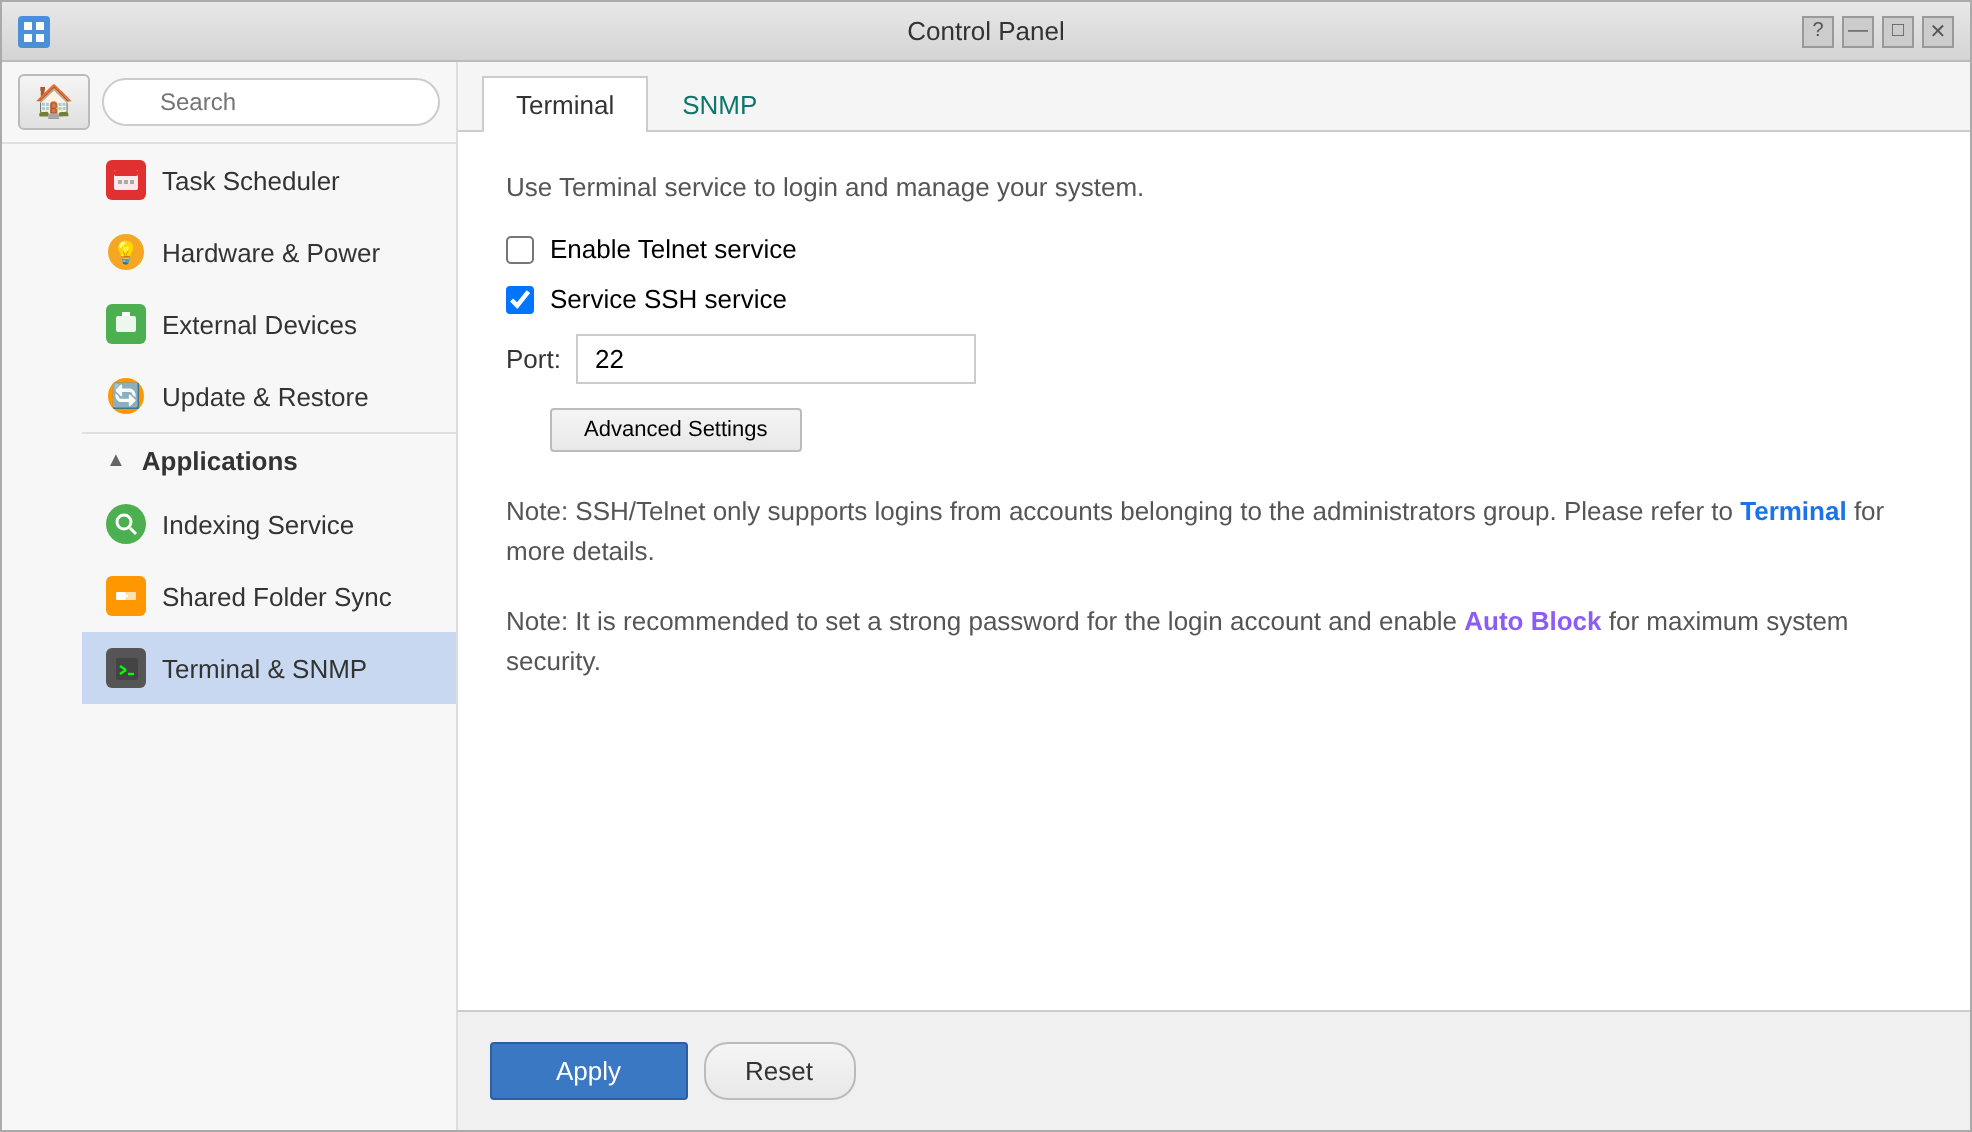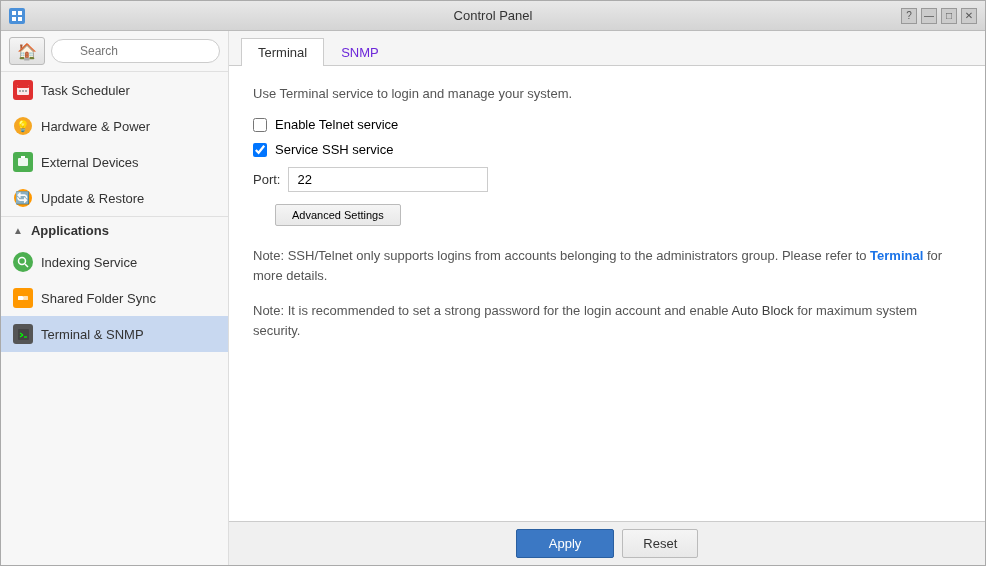--- a/index.html
+++ b/index.html
@@ -158,21 +158,21 @@
       background: #f5f5f5;
       flex-shrink: 0;
     }
 
     .tab {
       padding: 6px 16px;
       cursor: pointer;
       border: 1px solid transparent;
       border-bottom: none;
       font-size: 13px;
-      color: #6d28d9;
+      color: #0f766e;
       background: transparent;
       position: relative;
       top: 1px;
     }
 
     .tab.active {
       background: white;
       border-color: #ccc;
       border-bottom-color: white;
       color: #333;
@@ -235,26 +235,26 @@
     }
 
     .note {
       color: #555;
       font-size: 13px;
       margin-bottom: 16px;
       line-height: 1.5;
     }
 
     .bottom-bar {
-      height: 44px;
+      height: 60px;
       background: #f0f0f0;
       border-top: 1px solid #ccc;
       display: flex;
       align-items: center;
-      justify-content: center;
+      justify-content: flex-start;
       padding: 0 16px;
       gap: 8px;
       flex-shrink: 0;
     }
 
     .btn-apply {
       padding: 6px 32px;
       background: #3b78c4;
       color: white;
       border: 1px solid #2a5fa0;
@@ -263,26 +263,27 @@
       border-radius: 2px;
     }
 
     .btn-reset {
       padding: 6px 20px;
       background: linear-gradient(to bottom, #f5f5f5, #e8e8e8);
       color: #333;
       border: 1px solid #bbb;
       cursor: pointer;
       font-size: 13px;
-      border-radius: 2px;
+      border-radius: 12px;
     }
 
     .sidebar-items {
       flex: 1;
       overflow-y: auto;
+      padding-left: 40px;
     }
 
     .separator {
       height: 1px;
       background: #e0e0e0;
       margin: 0;
     }
   </style>
 </head>
 <body>
@@ -450,21 +451,21 @@
         
         <button class="advanced-btn">Advanced Settings</button>
 
         
         <p class="note">
           <span>Note: SSH/Telnet only supports logins from accounts belonging to the administrators group. Please refer to </span><span style="color:#1a73e8;cursor:pointer;font-weight:bold;">Terminal</span><span> for more details.</span>
         </p>
 
         
         <p class="note">
-          <span>Note: It is recommended to set a strong password for the login account and enable </span><span style="font-weight:normal;color:#404040;">Auto Block</span><span> for maximum system security.</span>
+          <span>Note: It is recommended to set a strong password for the login account and enable </span><span style="font-weight:bold;color:#8b5cf6;">Auto Block</span><span> for maximum system security.</span>
         </p>
       </div>
 
       <div class="bottom-bar">
         <button class="btn-apply">Apply</button>
         <button class="btn-reset">Reset</button>
       </div>
     </div>
   </div>
 </div>

